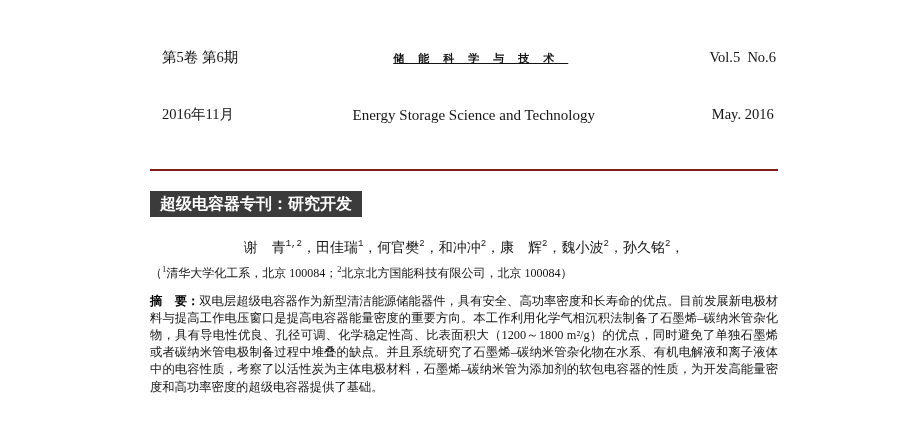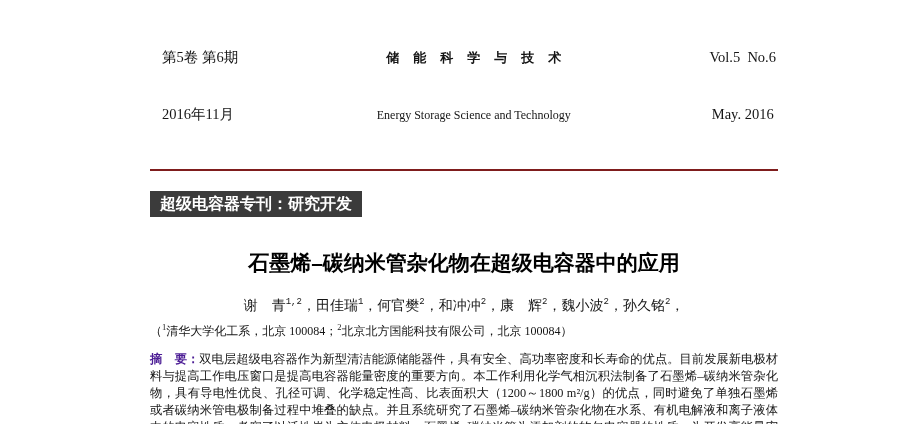--- a/index.html
+++ b/index.html
@@ -13,24 +13,25 @@
   
   .jheader{
     display:flex;justify-content:space-between;align-items:flex-start;
     padding:2px 2px 7px 12px;border-bottom:2px solid #7f1d1d;
   }
   .jh-col{font-size:14.5px;line-height:19px;white-space:pre;}
   .jh-left{text-align:left;}
   .jh-center{text-align:center;flex:1;}
   .jh-right{text-align:center;}
   .journal-cn{
-    font-size:13px;letter-spacing:14px;font-weight:600;line-height:20px;
+    font-size:11px;letter-spacing:14px;font-weight:600;line-height:20px;
     padding-left:14px; 
+    text-decoration:underline;
   }
-  .journal-en{font-size:12px;line-height:18px;}
+  .journal-en{font-size:15px;line-height:18px;}
 
   
   .badge{
     display:inline-block;margin-top:20px;
     background:#3b3b3b;color:#ffffff;
     font-family:"Liberation Sans","DejaVu Sans",sans-serif;
     font-weight:bold;font-size:16px;line-height:19px;
     padding:3px 10px 4px 10px;
   }
 
@@ -44,21 +45,21 @@
   .authors sup{font-size:9px;}
   .affiliation{margin-top:2px;font-size:12px;line-height:16px;}
   .affiliation sup{font-size:8.5px;}
 
   
   .abstract{
     margin-top:12px;font-size:12.3px;line-height:17.2px;text-align:justify;
   }
   .blabel{
     font-family:"Liberation Sans","DejaVu Sans",sans-serif;
-    font-weight:bold;color:#4c1d95;
+    font-weight:bold;color:#000000;
   }
 </style>
 </head>
 <body>
 
 <div class="page">
 
   
   <div class="jheader">
     <div class="jh-col jh-left">
@@ -72,21 +73,20 @@
     <div class="jh-col jh-right">
       <div>Vol.5  No.6</div>
       <div>May. 2016</div>
     </div>
   </div>
 
   
   <div class="badge">超级电容器专刊：研究开发</div>
 
   
-  <div class="title">石墨烯–碳纳米管杂化物在超级电容器中的应用</div>
 
   
   <div class="authors">
     <span><span>谢　青</span><sup>1,2</sup><span>，</span></span><span><span>田佳瑞</span><sup>1</sup><span>，</span></span><span><span>何官樊</span><sup>2</sup><span>，</span></span><span><span>和冲冲</span><sup>2</sup><span>，</span></span><span><span>康　辉</span><sup>2</sup><span>，</span></span><span><span>魏小波</span><sup>2</sup><span>，</span></span><span><span>孙久铭</span><sup>2</sup><span>，</span></span>
   </div>
   
 
   
   <div class="affiliation">
     <span>（</span><sup>1</sup><span>清华大学化工系，北京 100084；</span><sup>2</sup><span>北京北方国能科技有限公司，北京 100084</span><span>）</span>

